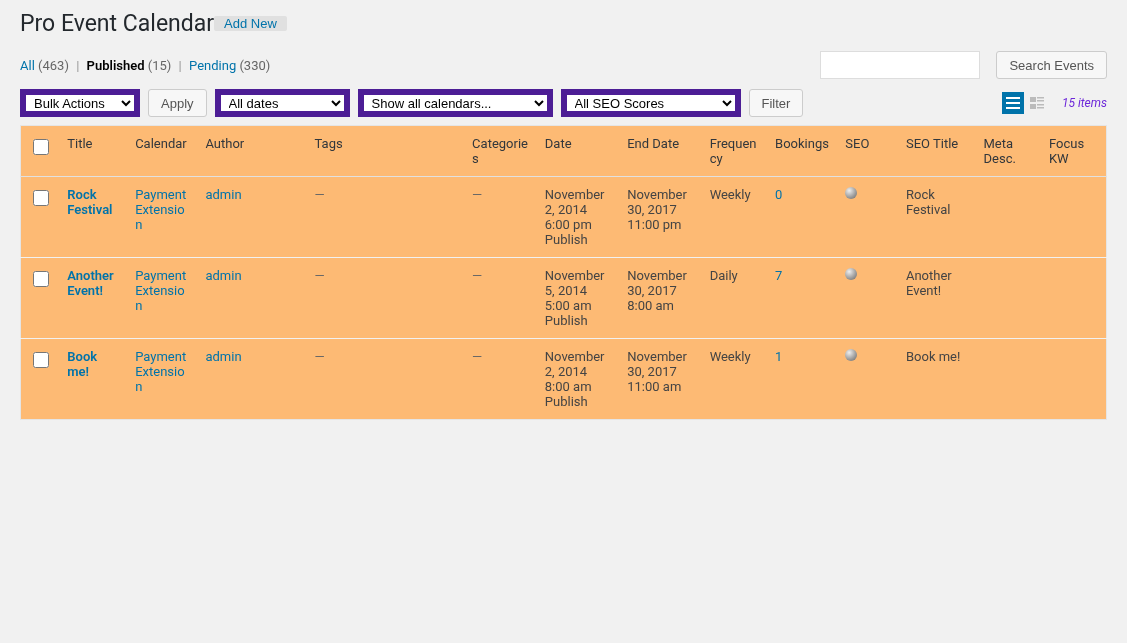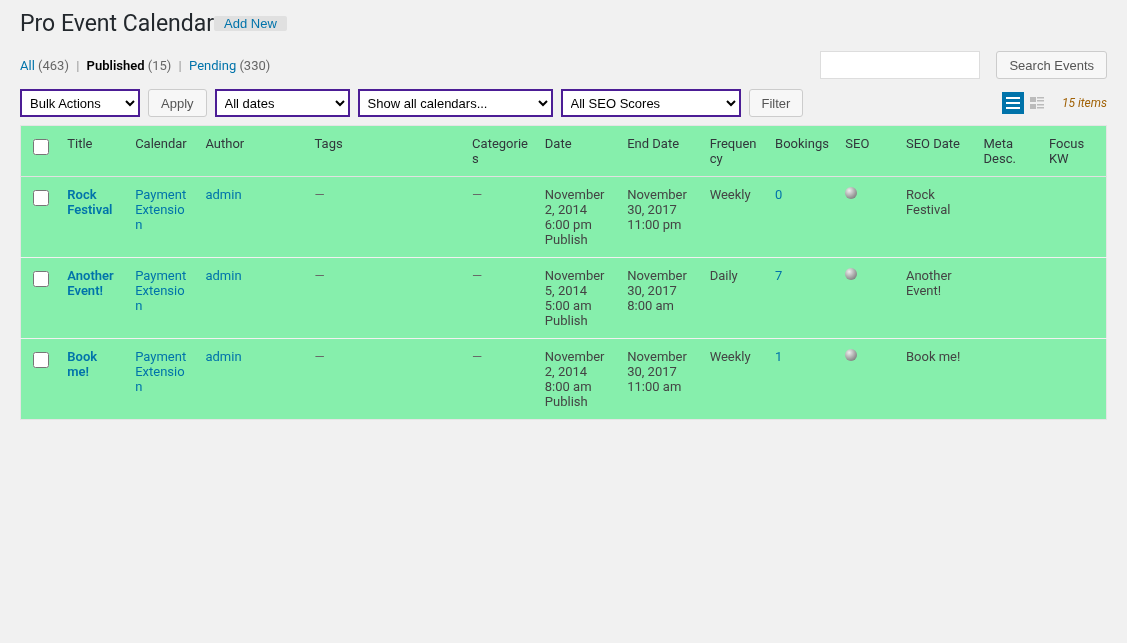--- a/index.html
+++ b/index.html
@@ -67,41 +67,41 @@
   }
   .filters-row {
     display: flex;
     justify-content: space-between;
     align-items: center;
     margin-bottom: 8px;
   }
   .filters-left { display: flex; gap: 8px; align-items: center; flex-wrap: wrap; }
   .filters-right { display: flex; gap: 8px; align-items: center; }
   select {
-    border: 2px solid #4c1d95;
+    border: 6px solid #4c1d95;
     background: #fff;
     height: 28px;
     font-size: 13px;
     padding: 0 4px;
   }
   .view-icons { display: flex; gap: 2px; }
   .view-icon {
     width: 22px; height: 22px;
     display: flex; align-items: center; justify-content: center;
     cursor: pointer;
     border: 1px solid transparent;
   }
   .view-icon.active { background: #0073aa; }
   .view-icon svg { width: 16px; height: 16px; }
-  .items-count { color: #a16207; font-style: italic; font-size: 12px; margin-left: 6px; }
+  .items-count { color: #6d28d9; font-style: italic; font-size: 12px; margin-left: 6px; }
 
   table.wp-list {
     width: 100%;
     border-collapse: collapse;
-    background: #86efac;
+    background: #fdba74;
     border: 1px solid #e5e5e5;
     table-layout: fixed;
   }
   table.wp-list th, table.wp-list td {
     text-align: left;
     padding: 10px 8px;
     vertical-align: top;
     font-size: 13px;
     word-wrap: break-word;
   }
@@ -229,21 +229,21 @@
       <th>Title</th>
       <th>Calendar</th>
       <th>Author</th>
       <th>Tags</th>
       <th>Categories</th>
       <th>Date</th>
       <th>End Date</th>
       <th>Frequency</th>
       <th>Bookings</th>
       <th>SEO</th>
-      <th>SEO Date</th>
+      <th>SEO Title</th>
       <th>Meta Desc.</th>
       <th>Focus KW</th>
     </tr>
   </thead>
   <tbody class="tbl-body" id="tbody">
       <tr>
         <td class="col-cb"><input type="checkbox" style=""></td>
         <td><span class="title-link">Rock Festival</span></td>
         <td><span class="link-text">Payment Extension</span></td>
         <td><span class="link-text">admin</span></td>

